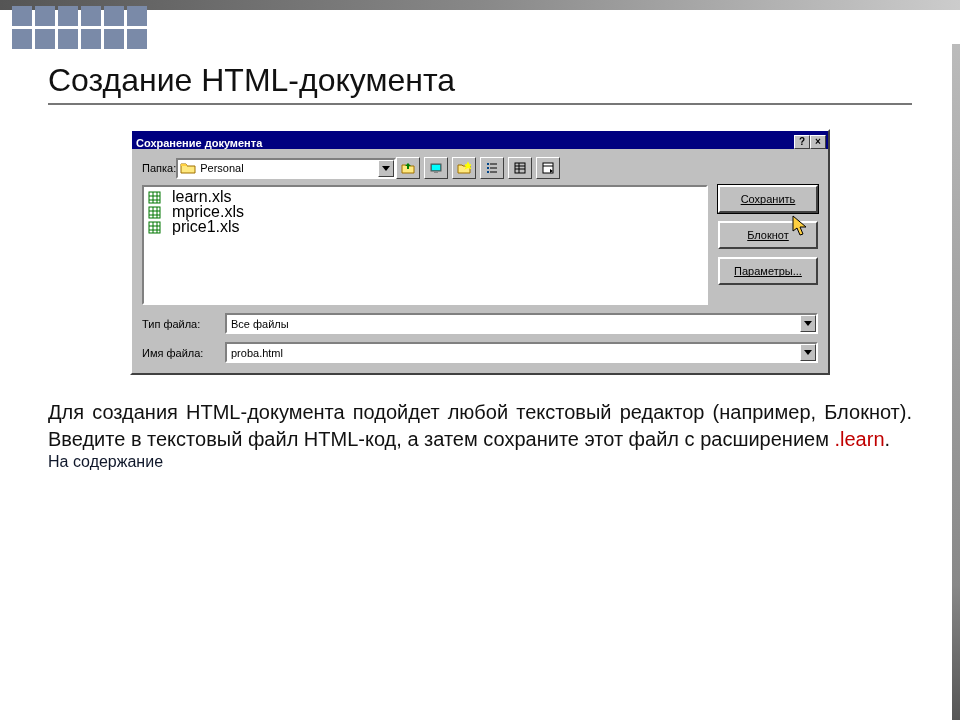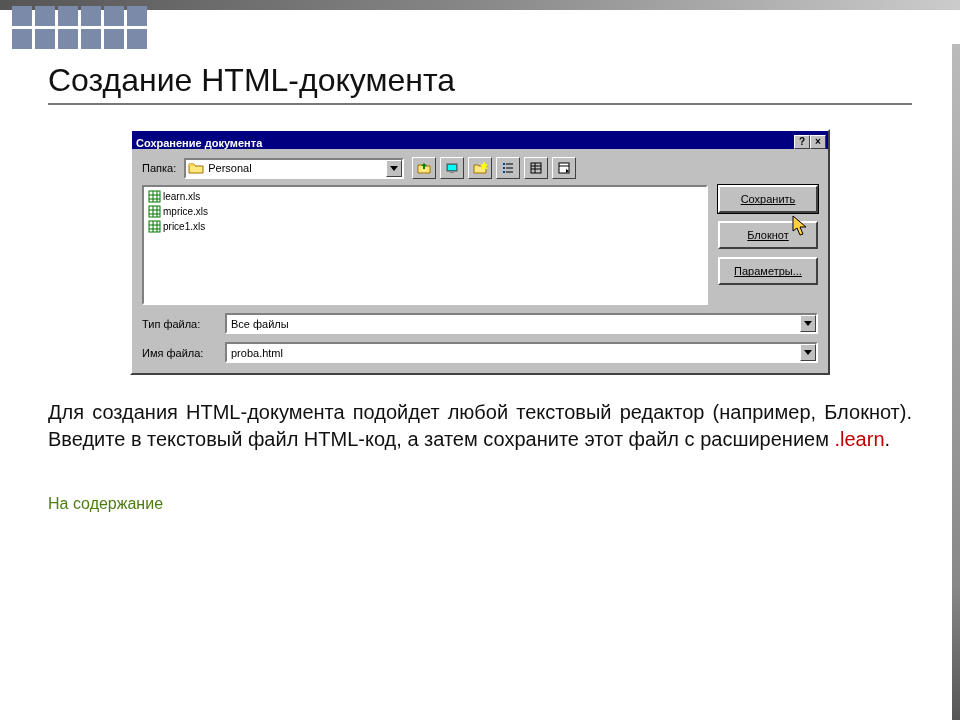--- a/index.html
+++ b/index.html
@@ -78,21 +78,21 @@
     font-size: 10px; line-height: 10px;
     display: flex; align-items: center; justify-content: center;
     color: #000;
   }
   .dlg-body {
     padding: 8px 10px 10px 10px;
   }
   .row-top {
     display: flex;
     align-items: center;
-    gap: 8px;
+    gap: 0;
     margin-bottom: 6px;
   }
   .lbl-u { font-size: 11px; }
   .sunken-select {
     display: flex;
     align-items: center;
     background: #fff;
     border: 2px solid;
     border-color: #808080 #fff #fff #808080;
     height: 21px;
@@ -121,21 +121,21 @@
 
   .midrow { display:flex; gap:10px; }
   .file-area {
     flex:1;
     background:#fff;
     border:2px solid;
     border-color:#808080 #fff #fff #808080;
     height:120px;
     padding:2px 4px;
   }
-  .file-item { display:flex; align-items:center; gap:2px; height:15px; font-size:10px; }
+  .file-item { display:flex; align-items:center; gap:11px; height:15px; font-size:16px; }
   .sheet-icon { width:13px; height:13px; display:inline-block; }
 
   .side-btns { display:flex; flex-direction:column; gap:8px; width:100px; position:relative; }
   .btn95 {
     background:#c0c0c0;
     border:2px solid;
     border-color:#fff #404040 #404040 #fff;
     height:28px;
     font-size:11px;
     display:flex;align-items:center;justify-content:center;
@@ -160,22 +160,21 @@
     font-size: 20px;
     color:#111;
     text-align: justify;
     margin-top: 8px;
     line-height: 1.35;
   }
   .hl { color: #c00000; }
 
   .toc-link {
     font-size: 16px;
-    color:#4d7c0f;
-    margin-top: 42px;
+    color:#0f172a;
     display:inline-block;
   }
 </style>
 </head>
 <body>
 
 <div class="deco-top">
   <div class="deco-stripe"></div>
   <div class="deco-squares">
     <span></span>

